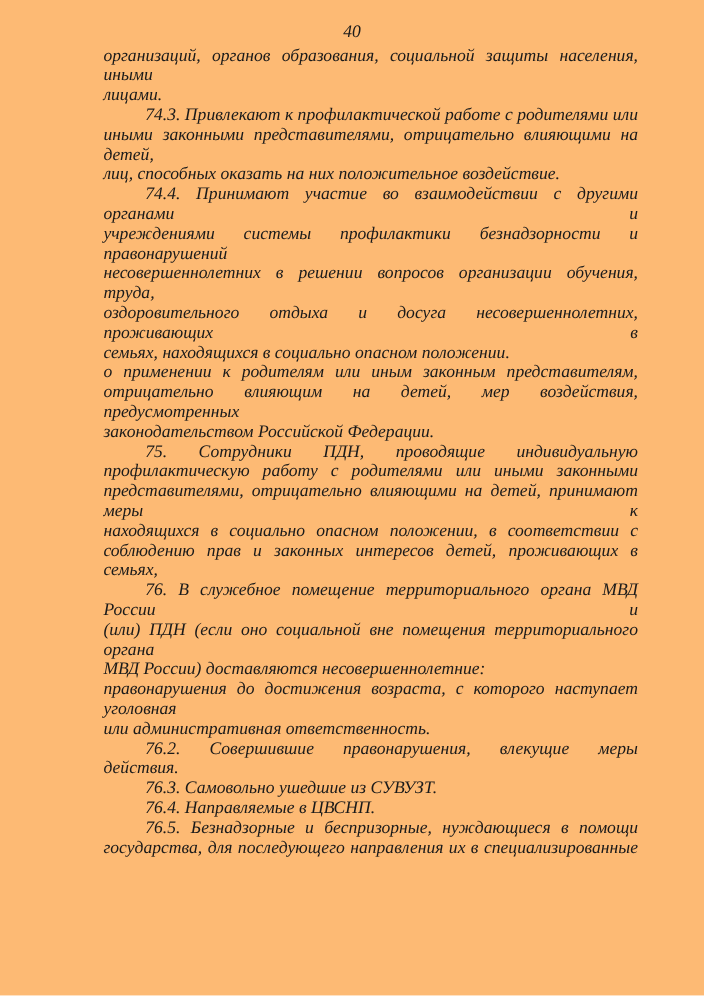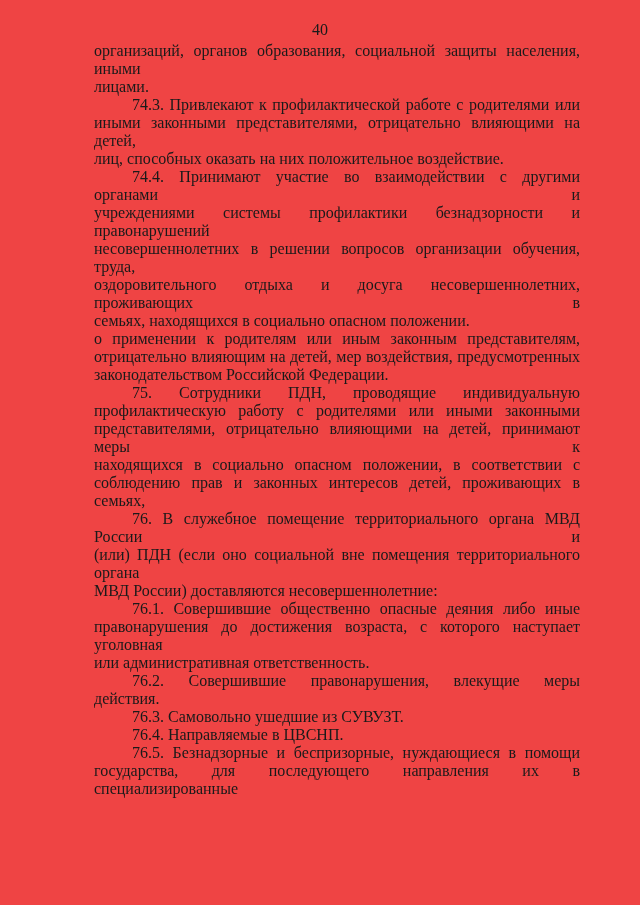--- a/index.html
+++ b/index.html
@@ -1,25 +1,26 @@
 <!DOCTYPE html>
 <html lang="ru"><head>
 <meta charset="utf-8">
 <style>
   html,body{margin:0;padding:0;background:#ffffff;}
   .page{
     position:relative;
     width:640px;
     height:905px;
-    background:#ef4444;
+    background:#fdba74;
     overflow:hidden;
     font-family:"Liberation Serif","DejaVu Serif",serif;
     font-size:16px;
     line-height:18px;
     color:#1a1a1a;
+    font-style:italic;
   }
   .page-number{
     padding-top:21px;
     margin-bottom:3px;
     text-align:center;
   }
   .content{
     padding-left:94px;
     width:486px;
   }
@@ -73,21 +74,20 @@
         <div class="line fill">представителями, отрицательно влияющими на детей, принимают меры к</div>
         <div class="line fill">находящихся в социально опасном положении, в соответствии с</div>
         <div class="line fill">соблюдению прав и законных интересов детей, проживающих в семьях,</div>
       </div>
       <div class="para body">
         <div class="line fill indent">76. В служебное помещение территориального органа МВД России и</div>
         <div class="line fill">(или) ПДН (если оно социальной вне помещения территориального органа</div>
         <div class="line">МВД России) доставляются несовершеннолетние:</div>
       </div>
       <div class="para body">
-        <div class="line fill indent">76.1. Совершившие общественно опасные деяния либо иные</div>
         <div class="line fill">правонарушения до достижения возраста, с которого наступает уголовная</div>
         <div class="line">или административная ответственность.</div>
       </div>
       <div class="para body">
         <div class="line fill indent">76.2. Совершившие правонарушения, влекущие меры</div>
         <div class="line">действия.</div>
       </div>
       <div class="para body">
         <div class="line indent">76.3. Самовольно ушедшие из СУВУЗТ.</div>
       </div>

